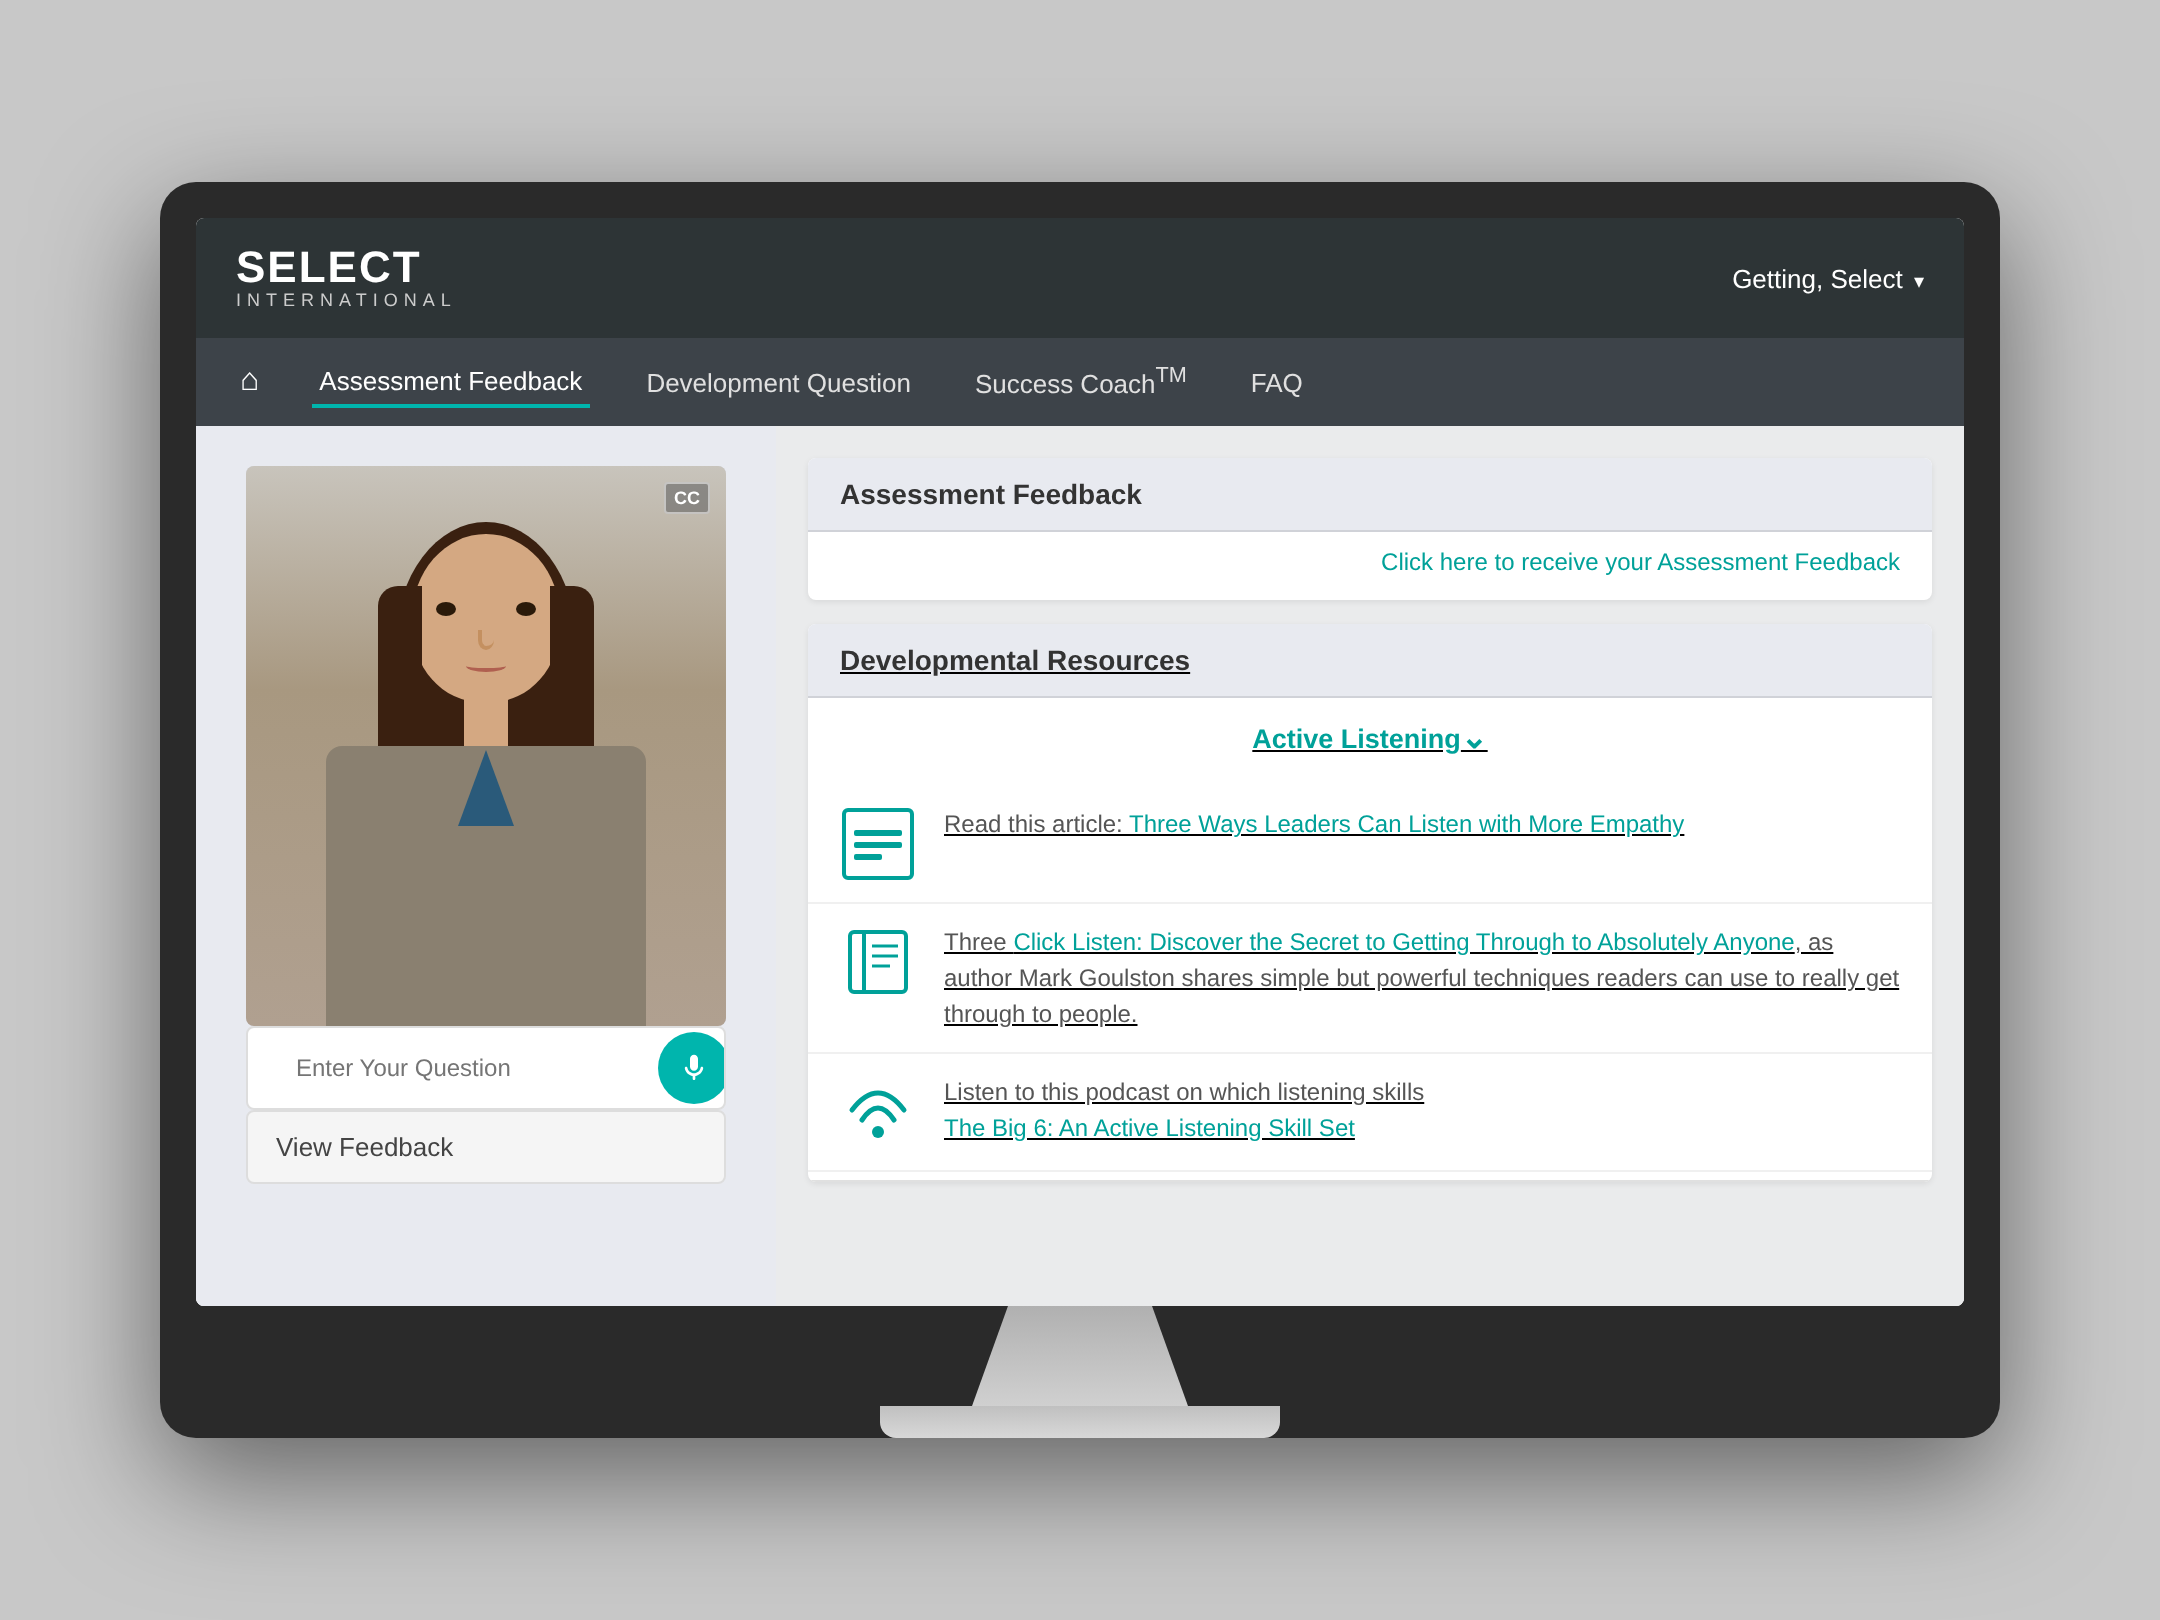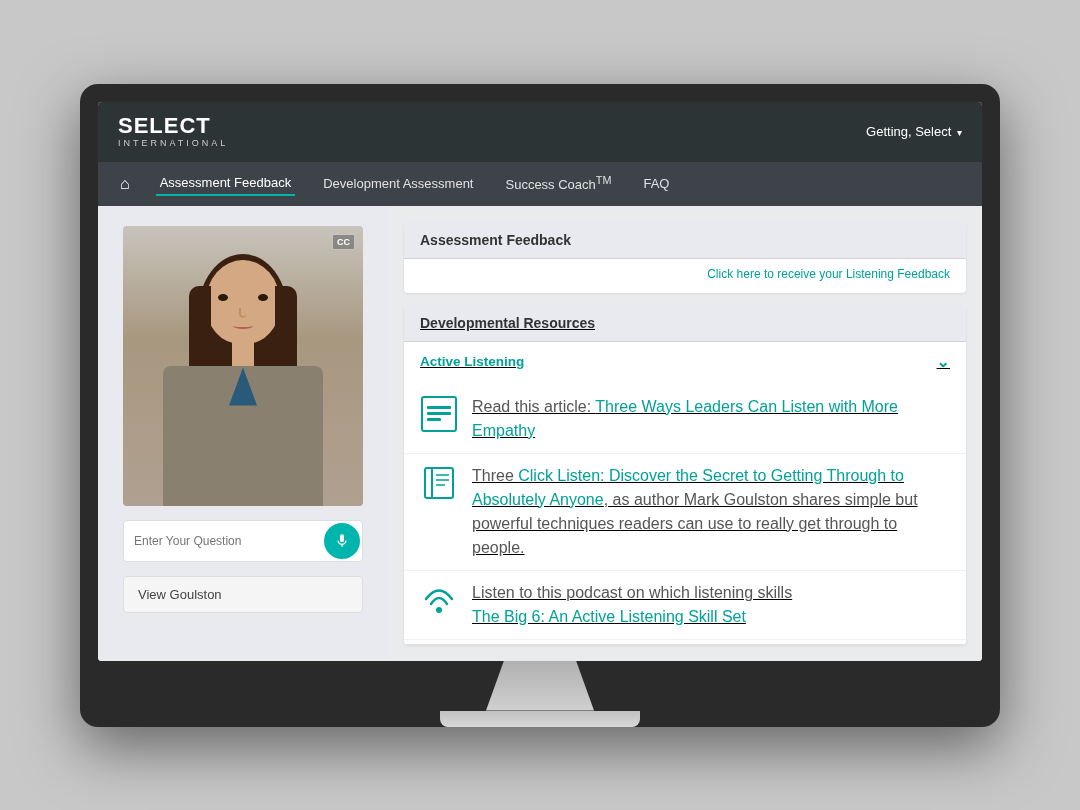--- a/index.html
+++ b/index.html
@@ -126,21 +126,21 @@
 
     
     .left-panel {
       width: 290px;
       min-width: 290px;
       background: #e8eaf0;
       padding: 20px;
       display: flex;
       flex-direction: column;
       align-items: center;
-      gap: 14px;
+      gap: 0;
     }
 
     .avatar-container {
       width: 240px;
       height: 280px;
       background: #d0d4e0;
       border-radius: 4px;
       position: relative;
       overflow: hidden;
     }
@@ -165,21 +165,21 @@
       background: #fff;
       border: 1px solid #ddd;
       border-radius: 4px;
       overflow: hidden;
     }
 
     .question-input {
       flex: 1;
       border: none;
       outline: none;
-      padding: 8px 10px;
+      padding: 8px 24px;
       font-size: 12px;
       color: #4d7c0f;
     }
 
     .mic-button {
       background: #00b5ad;
       border: none;
       width: 36px;
       height: 36px;
       border-radius: 50%;
@@ -271,21 +271,21 @@
       border-bottom: 1px solid #d0d2d8;
     }
 
     .section-accordion {
       border-bottom: 1px solid #e0e0e0;
     }
 
     .accordion-header {
       display: flex;
       align-items: center;
-      justify-content: space-between;
+      justify-content: center;
       padding: 10px 16px;
       background: #fff;
       cursor: pointer;
       font-size: 13.5px;
       font-weight: bold;
       color: #00a199;
     }
 
     .chevron-icon {
       color: #00a199;
@@ -307,21 +307,21 @@
     .resource-icon {
       flex-shrink: 0;
       width: 38px;
       height: 38px;
       display: flex;
       align-items: center;
       justify-content: center;
     }
 
     .resource-text {
-      font-size: 16px;
+      font-size: 12px;
       color: #555;
       line-height: 1.5;
     }
 
     .resource-link {
       color: #00a199;
       cursor: pointer;
       text-decoration: none;
     }
 
@@ -364,21 +364,21 @@
       </div>
       <div class="welcome-text">
         <span>Getting, Select</span>
         <span class="welcome-caret">▾</span>
       </div>
     </div>
 
     <div class="nav-bar">
       <div class="nav-home">⌂</div>
       <div class="nav-item active">Assessment Feedback</div>
-      <div class="nav-item">Development Assessment</div>
+      <div class="nav-item">Development Question</div>
       <div class="nav-item">Success Coach<sup>TM</sup></div>
       <div class="nav-item">FAQ</div>
     </div>
 
     <div class="main-content">
 
       <div class="left-panel">
         <div class="avatar-container">
 
           <div style="width:100%;height:100%;background:linear-gradient(180deg,#c8c4bc 0%,#a89880 40%,#b0a090 100%);position:relative;">
@@ -411,28 +411,28 @@
 
         <div class="question-input-row">
           <input class="question-input" type="text" placeholder="Enter Your Question" style="">
           <button class="mic-button">
             <svg class="mic-icon-svg" viewBox="0 0 24 24">
               <path d="M12 14c1.66 0 3-1.34 3-3V5c0-1.66-1.34-3-3-3S9 3.34 9 5v6c0 1.66 1.34 3 3 3zm5.91-3c-.49 0-.9.36-.98.85C16.52 14.2 14.47 16 12 16s-4.52-1.8-4.93-4.15c-.08-.49-.49-.85-.98-.85-.61 0-1.09.54-1 1.14.49 3 2.89 5.35 5.91 5.78V20c0 .55.45 1 1 1s1-.45 1-1v-2.08c3.02-.43 5.42-2.78 5.91-5.78.1-.6-.39-1.14-1-1.14z"></path>
             </svg>
           </button>
         </div>
 
-        <button class="view-feedback-btn">View Goulston</button>
+        <button class="view-feedback-btn">View Feedback</button>
       </div>
 
       <div class="right-panel">
 
         <div class="card">
           <div class="card-header">Assessment Feedback</div>
-          <a class="card-link">Click here to receive your Listening Feedback</a>
+          <a class="card-link">Click here to receive your Assessment Feedback</a>
         </div>
 
         <div class="dev-resources-card">
           <div class="dev-resources-header">Developmental Resources</div>
 
           <div class="section-accordion">
             <div class="accordion-header">
               <span>Active Listening</span>
               <span class="chevron-icon">⌄</span>
             </div>

